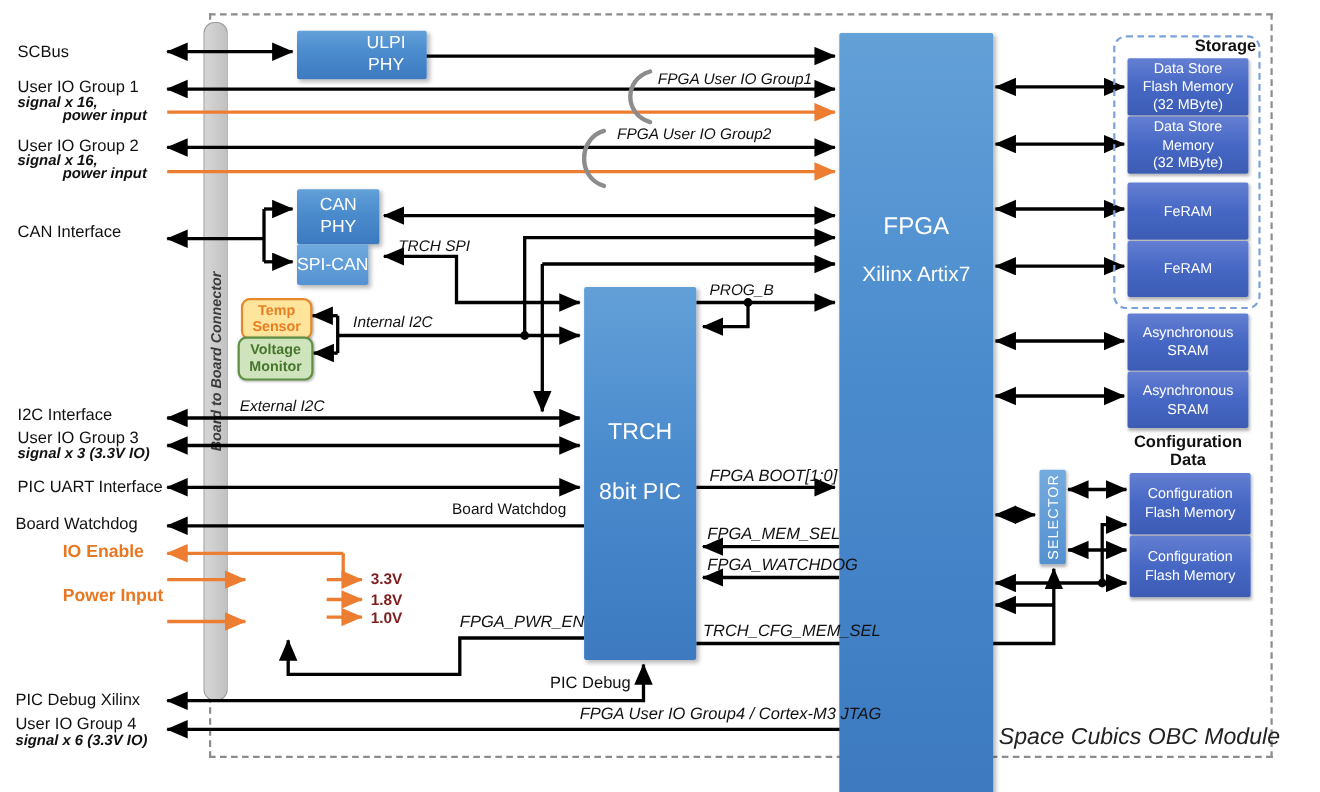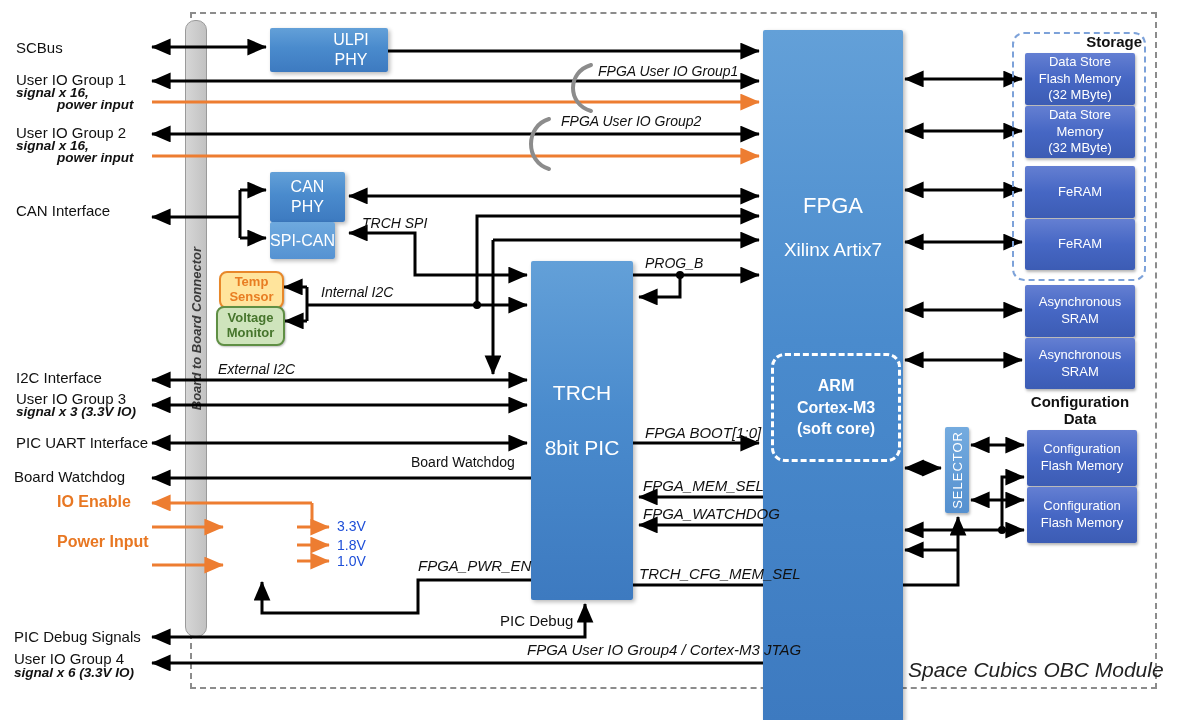--- a/index.html
+++ b/index.html
@@ -46,21 +46,21 @@
          background:linear-gradient(180deg,#74abdf,#5590cf);box-shadow:1px 2px 3px rgba(0,0,0,.3);
          display:flex;align-items:center;justify-content:center;border-radius:2px;}
   .selector span{writing-mode:vertical-rl;transform:rotate(180deg);color:#fff;font-size:13px;letter-spacing:1px;}
   
   .lbl{position:absolute;font-size:15px;color:#111;white-space:nowrap;}
   .sub{position:absolute;font-size:13.5px;font-weight:bold;font-style:italic;color:#111;white-space:nowrap;}
   .sig{position:absolute;font-size:14px;font-style:italic;color:#111;white-space:nowrap;}
   .sig15{font-size:15px;}
   .plain{font-style:normal;}
   .orange-lbl{color:#e87722;font-weight:bold;font-size:16px;}
-  .rail{position:absolute;font-size:14px;color:#1d4ed8;white-space:nowrap;}
+  .rail{position:absolute;font-size:14px;color:#7f1d1d;white-space:nowrap;font-weight:bold;}
   .module-label{position:absolute;left:908px;top:658px;width:242px;text-align:right;
          font-size:21px;font-style:italic;color:#222;white-space:nowrap;}
   .fpga-t1{position:absolute;top:162px;width:100%;text-align:center;font-size:22px;color:#fff;}
   .fpga-t2{position:absolute;top:208px;width:100%;text-align:center;font-size:19px;color:#fff;}
   .trch-txt{display:flex;flex-direction:column;gap:28px;transform:translateY(-10px);font-size:21px;}
   svg.wires{position:absolute;left:0;top:0;width:1200px;height:720px;}
 </style>
 </head>
 <body>
 
@@ -162,23 +162,20 @@
     <div class="trch-txt">
       <span>TRCH</span>
       <span>8bit PIC</span>
     </div>
   </div>
 
   <div class="block" style="left:763px;top:30px;width:140px;height:692px;">
     <div class="fpga-t1">FPGA</div>
     <div class="fpga-t2">Xilinx Artix7</div>
   </div>
-  <div class="arm-core">ARM
-Cortex-M3
-(soft core)</div>
 
 
   <div class="selector">
     <span>SELECTOR</span>
   </div>
 
   <div class="storage-frame"></div>
   <div class="storage-title">Storage</div>
   <div class="storage-mem" style="left:1025px;top:53px;width:110px;height:52px;">Data Store
 Flash Memory
@@ -208,21 +205,21 @@
   <div class="sub" style="left:16px;top:138px;">signal x 16,</div>
   <div class="sub" style="left:57px;top:150px;">power input</div>
   <div class="lbl" style="left:16px;top:202px;">CAN Interface</div>
   <div class="lbl" style="left:16px;top:369px;">I2C Interface</div>
   <div class="lbl" style="left:16px;top:390px;">User IO Group 3</div>
   <div class="sub" style="left:16px;top:404px;">signal x 3 (3.3V IO)</div>
   <div class="lbl" style="left:16px;top:434px;text-align:right;">PIC UART Interface</div>
   <div class="lbl" style="left:14px;top:468px;">Board Watchdog</div>
   <div class="lbl orange-lbl" style="left:57px;top:493px;">IO Enable</div>
   <div class="lbl orange-lbl" style="left:57px;top:533px;">Power Input</div>
-  <div class="lbl" style="left:14px;top:628px;">PIC Debug Signals</div>
+  <div class="lbl" style="left:14px;top:628px;">PIC Debug Xilinx</div>
   <div class="lbl" style="left:14px;top:650px;">User IO Group 4</div>
   <div class="sub" style="left:14px;top:665px;">signal x 6 (3.3V IO)</div>
 
   <div class="sig" style="left:598px;top:63px;">FPGA User IO Group1</div>
   <div class="sig" style="left:561px;top:113px;">FPGA User IO Group2</div>
   <div class="sig" style="left:362px;top:215px;">TRCH SPI</div>
   <div class="sig" style="left:321px;top:284px;">Internal I2C</div>
   <div class="sig" style="left:218px;top:361px;">External I2C</div>
   <div class="sig" style="left:645px;top:255px;">PROG_B</div>
   <div class="sig sig15" style="left:645px;top:424px;">FPGA BOOT[1:0]</div>

